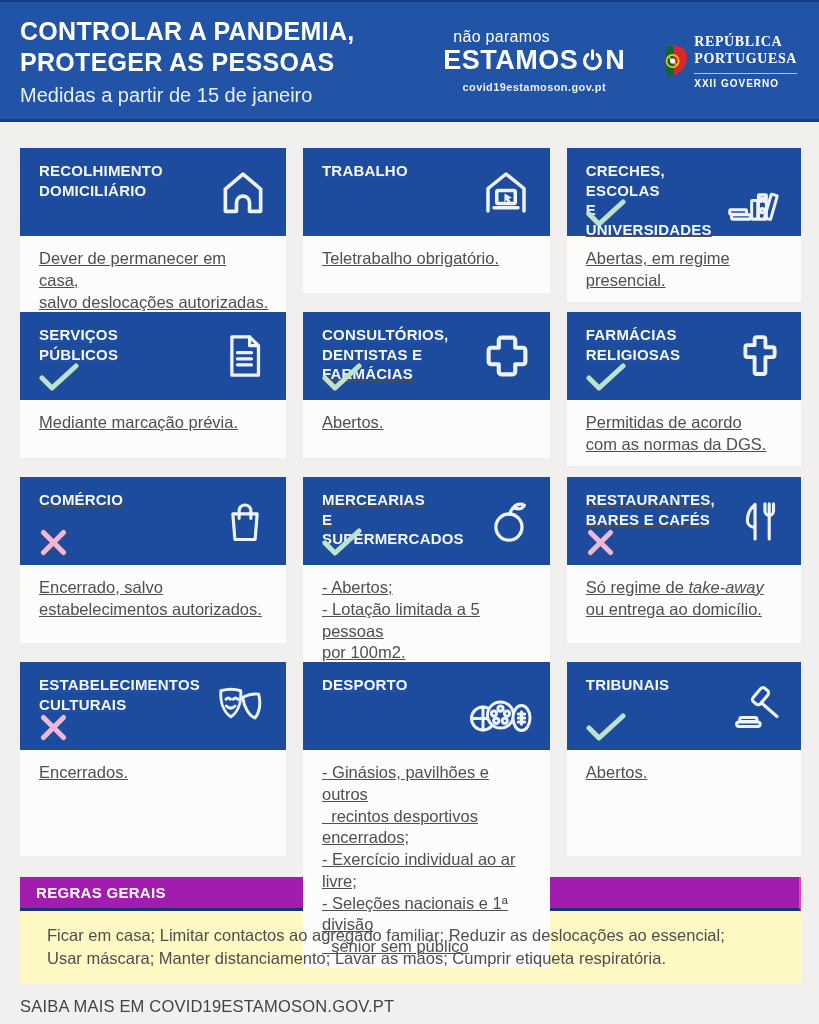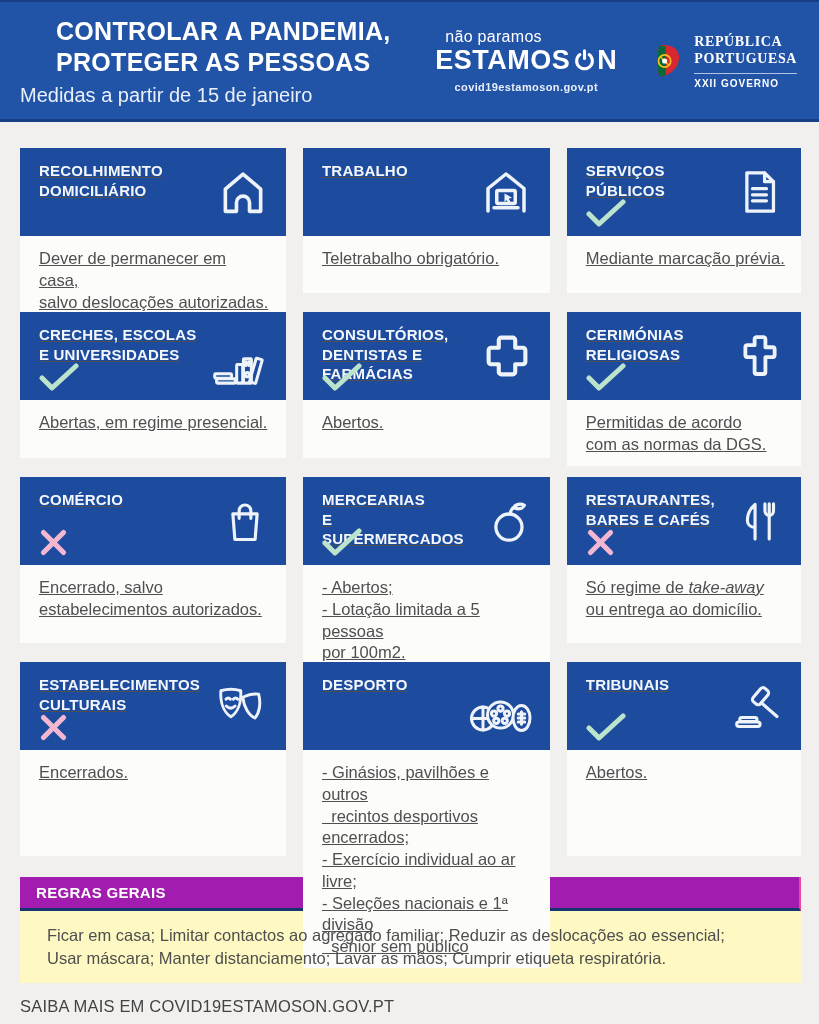--- a/index.html
+++ b/index.html
@@ -17,33 +17,33 @@
     background:#2153a6;
     border-top:2px solid #173e85;
     border-bottom:3px solid #173e85;
     height:122px;
     display:flex; align-items:center; justify-content:space-between;
     padding:0 22px 0 20px;
   }
   .header-left { padding-top:2px; }
   .header-title {
     color:#fff; font-size:25px; font-weight:800; line-height:1.22;
-    letter-spacing:.3px; white-space:pre-line;margin-left:36px;
+    letter-spacing:.3px; white-space:pre-line;
   }
   .header-subtitle { color:#eaf0fa; font-size:20px; font-weight:400; margin-top:7px; }
 
   .header-right { display:flex; align-items:center; gap:34px; }
 
   .brand { text-align:left; color:#fff; }
   .brand-tagline { font-size:16px; font-weight:400; letter-spacing:.3px; margin-left:10px; }
   .brand-name { font-size:27px; font-weight:800; letter-spacing:.5px; display:flex; align-items:center; line-height:1; margin-top:1px; }
   .brand-name svg { margin:0 1px 0 3px; }
   .brand-url { font-size:11px; font-weight:700; letter-spacing:.4px; text-align:center; margin-top:7px; color:#e8eefb; }
 
-  .gov { display:flex; align-items:center; gap:9px; color:#fff; }
+  .gov { display:flex; align-items:center; gap:1px; color:#fff; }
   .gov-texts { display:flex; flex-direction:column; }
   .gov-name { font-family:"Liberation Serif","DejaVu Serif",serif; font-size:14px; font-weight:700; letter-spacing:.6px; line-height:1.25; }
   .gov-divider { border:none; border-top:1px solid rgba(255,255,255,.65); margin:5px 0 4px; }
   .gov-sub { font-size:10px; font-weight:700; letter-spacing:1px; }
 
   
   .grid {
     margin:26px 18px 0 20px;
     display:grid;
     grid-template-columns:repeat(3,1fr);
@@ -152,40 +152,20 @@
           <path d="M7.2 18.3 h9.6"></path>
           <path d="M11.4 12.6 l3 1.7 -1.3 .4 .8 1.4 -.9 .5 -.8 -1.4 -.8 .9 z" fill="#eef3fa" stroke="none"></path>
         </svg>
       </span>
     </div>
     <div class="card-body pre">Teletrabalho obrigatório.</div>
   </div>
 
   <div class="card">
     <div class="card-head">
-      <div class="card-title pre">SERVIÇOS
-PÚBLICOS</div>
-      <span class="status">
-        <svg viewBox="0 0 40 30" width="40" height="30" fill="none" stroke="#bce3cb" stroke-width="5" stroke-linecap="round" stroke-linejoin="round">
-            <polyline points="3,16 13,26 37,4"></polyline>
-          </svg>
-      </span>
-      <span class="card-icon">
-        <svg viewBox="0 0 24 24" width="56" height="56" fill="none" stroke="#eef3fa" stroke-width="1.4" stroke-linecap="round" stroke-linejoin="round">
-          <path d="M6.8 3.8 h7.6 l3.8 3.8 V20.2 H6.8 Z"></path>
-          <path d="M14.4 3.8 v3.8 h3.8"></path>
-          <path d="M9.2 10.6 h6 M9.2 13.2 h6 M9.2 15.8 h6"></path>
-        </svg>
-      </span>
-    </div>
-    <div class="card-body pre">Mediante marcação prévia.</div>
-  </div>
-
-  <div class="card">
-    <div class="card-head">
       <div class="card-title pre">CRECHES, ESCOLAS
 E UNIVERSIDADES</div>
       <span class="status">
         <svg viewBox="0 0 40 30" width="40" height="30" fill="none" stroke="#bce3cb" stroke-width="5" stroke-linecap="round" stroke-linejoin="round">
             <polyline points="3,16 13,26 37,4"></polyline>
           </svg>
       </span>
       <span class="card-icon low">
         <svg viewBox="0 0 28 24" width="66" height="56" fill="none" stroke="#eef3fa" stroke-width="1.3" stroke-linecap="round" stroke-linejoin="round">
           <rect x="3.6" y="16.2" width="7.2" height="1.9" rx="0.4"></rect>
@@ -196,39 +176,59 @@
           <circle cx="17.6" cy="16.6" r="0.9"></circle>
           <rect x="19.9" y="9.6" width="2.7" height="10.6" rx="0.3" transform="rotate(16 21.2 14.9)"></rect>
         </svg>
       </span>
     </div>
     <div class="card-body pre">Abertas, em regime presencial.</div>
   </div>
 
   <div class="card">
     <div class="card-head">
+      <div class="card-title pre">SERVIÇOS
+PÚBLICOS</div>
+      <span class="status">
+        <svg viewBox="0 0 40 30" width="40" height="30" fill="none" stroke="#bce3cb" stroke-width="5" stroke-linecap="round" stroke-linejoin="round">
+            <polyline points="3,16 13,26 37,4"></polyline>
+          </svg>
+      </span>
+      <span class="card-icon">
+        <svg viewBox="0 0 24 24" width="56" height="56" fill="none" stroke="#eef3fa" stroke-width="1.4" stroke-linecap="round" stroke-linejoin="round">
+          <path d="M6.8 3.8 h7.6 l3.8 3.8 V20.2 H6.8 Z"></path>
+          <path d="M14.4 3.8 v3.8 h3.8"></path>
+          <path d="M9.2 10.6 h6 M9.2 13.2 h6 M9.2 15.8 h6"></path>
+        </svg>
+      </span>
+    </div>
+    <div class="card-body pre">Mediante marcação prévia.</div>
+  </div>
+
+  <div class="card">
+    <div class="card-head">
       <div class="card-title pre">CONSULTÓRIOS,
 DENTISTAS E FARMÁCIAS</div>
       <span class="status">
         <svg viewBox="0 0 40 30" width="40" height="30" fill="none" stroke="#bce3cb" stroke-width="5" stroke-linecap="round" stroke-linejoin="round">
             <polyline points="3,16 13,26 37,4"></polyline>
           </svg>
       </span>
       <span class="card-icon">
         <svg viewBox="0 0 24 24" width="58" height="58" fill="none" stroke="#eef3fa" stroke-width="1.7" stroke-linecap="round" stroke-linejoin="round">
           <path d="M9.6 4.4 h4.8 a1 1 0 0 1 1 1 v3.2 h3.2 a1 1 0 0 1 1 1 v4.8 a1 1 0 0 1 -1 1 h-3.2 v3.2 a1 1 0 0 1 -1 1 H9.6 a1 1 0 0 1 -1 -1 v-3.2 H5.4 a1 1 0 0 1 -1 -1 v-4.8 a1 1 0 0 1 1 -1 h3.2 V5.4 a1 1 0 0 1 1 -1 z"></path>
         </svg>
       </span>
     </div>
     <div class="card-body pre">Abertos.</div>
   </div>
 
   <div class="card">
     <div class="card-head">
-      <div class="card-title pre">CERIMÓNIAS
+      <div class="card-title pre">FARMÁCIAS
 RELIGIOSAS</div>
       <span class="status">
         <svg viewBox="0 0 40 30" width="40" height="30" fill="none" stroke="#bce3cb" stroke-width="5" stroke-linecap="round" stroke-linejoin="round">
             <polyline points="3,16 13,26 37,4"></polyline>
           </svg>
       </span>
       <span class="card-icon">
         <svg viewBox="0 0 24 24" width="54" height="60" fill="none" stroke="#eef3fa" stroke-width="1.7" stroke-linecap="round" stroke-linejoin="round">
           <path d="M10.5 3.6 h3 a.9 .9 0 0 1 .9 .9 v3.6 h3.2 a.9 .9 0 0 1 .9 .9 v2.6 a.9 .9 0 0 1 -.9 .9 h-3.2 v6.6 a.9 .9 0 0 1 -.9 .9 h-3 a.9 .9 0 0 1 -.9 -.9 v-6.6 H6.4 a.9 .9 0 0 1 -.9 -.9 V8.1 a.9 .9 0 0 1 .9 -.9 h3.2 V4.5 a.9 .9 0 0 1 .9 -.9 z"></path>
         </svg>

